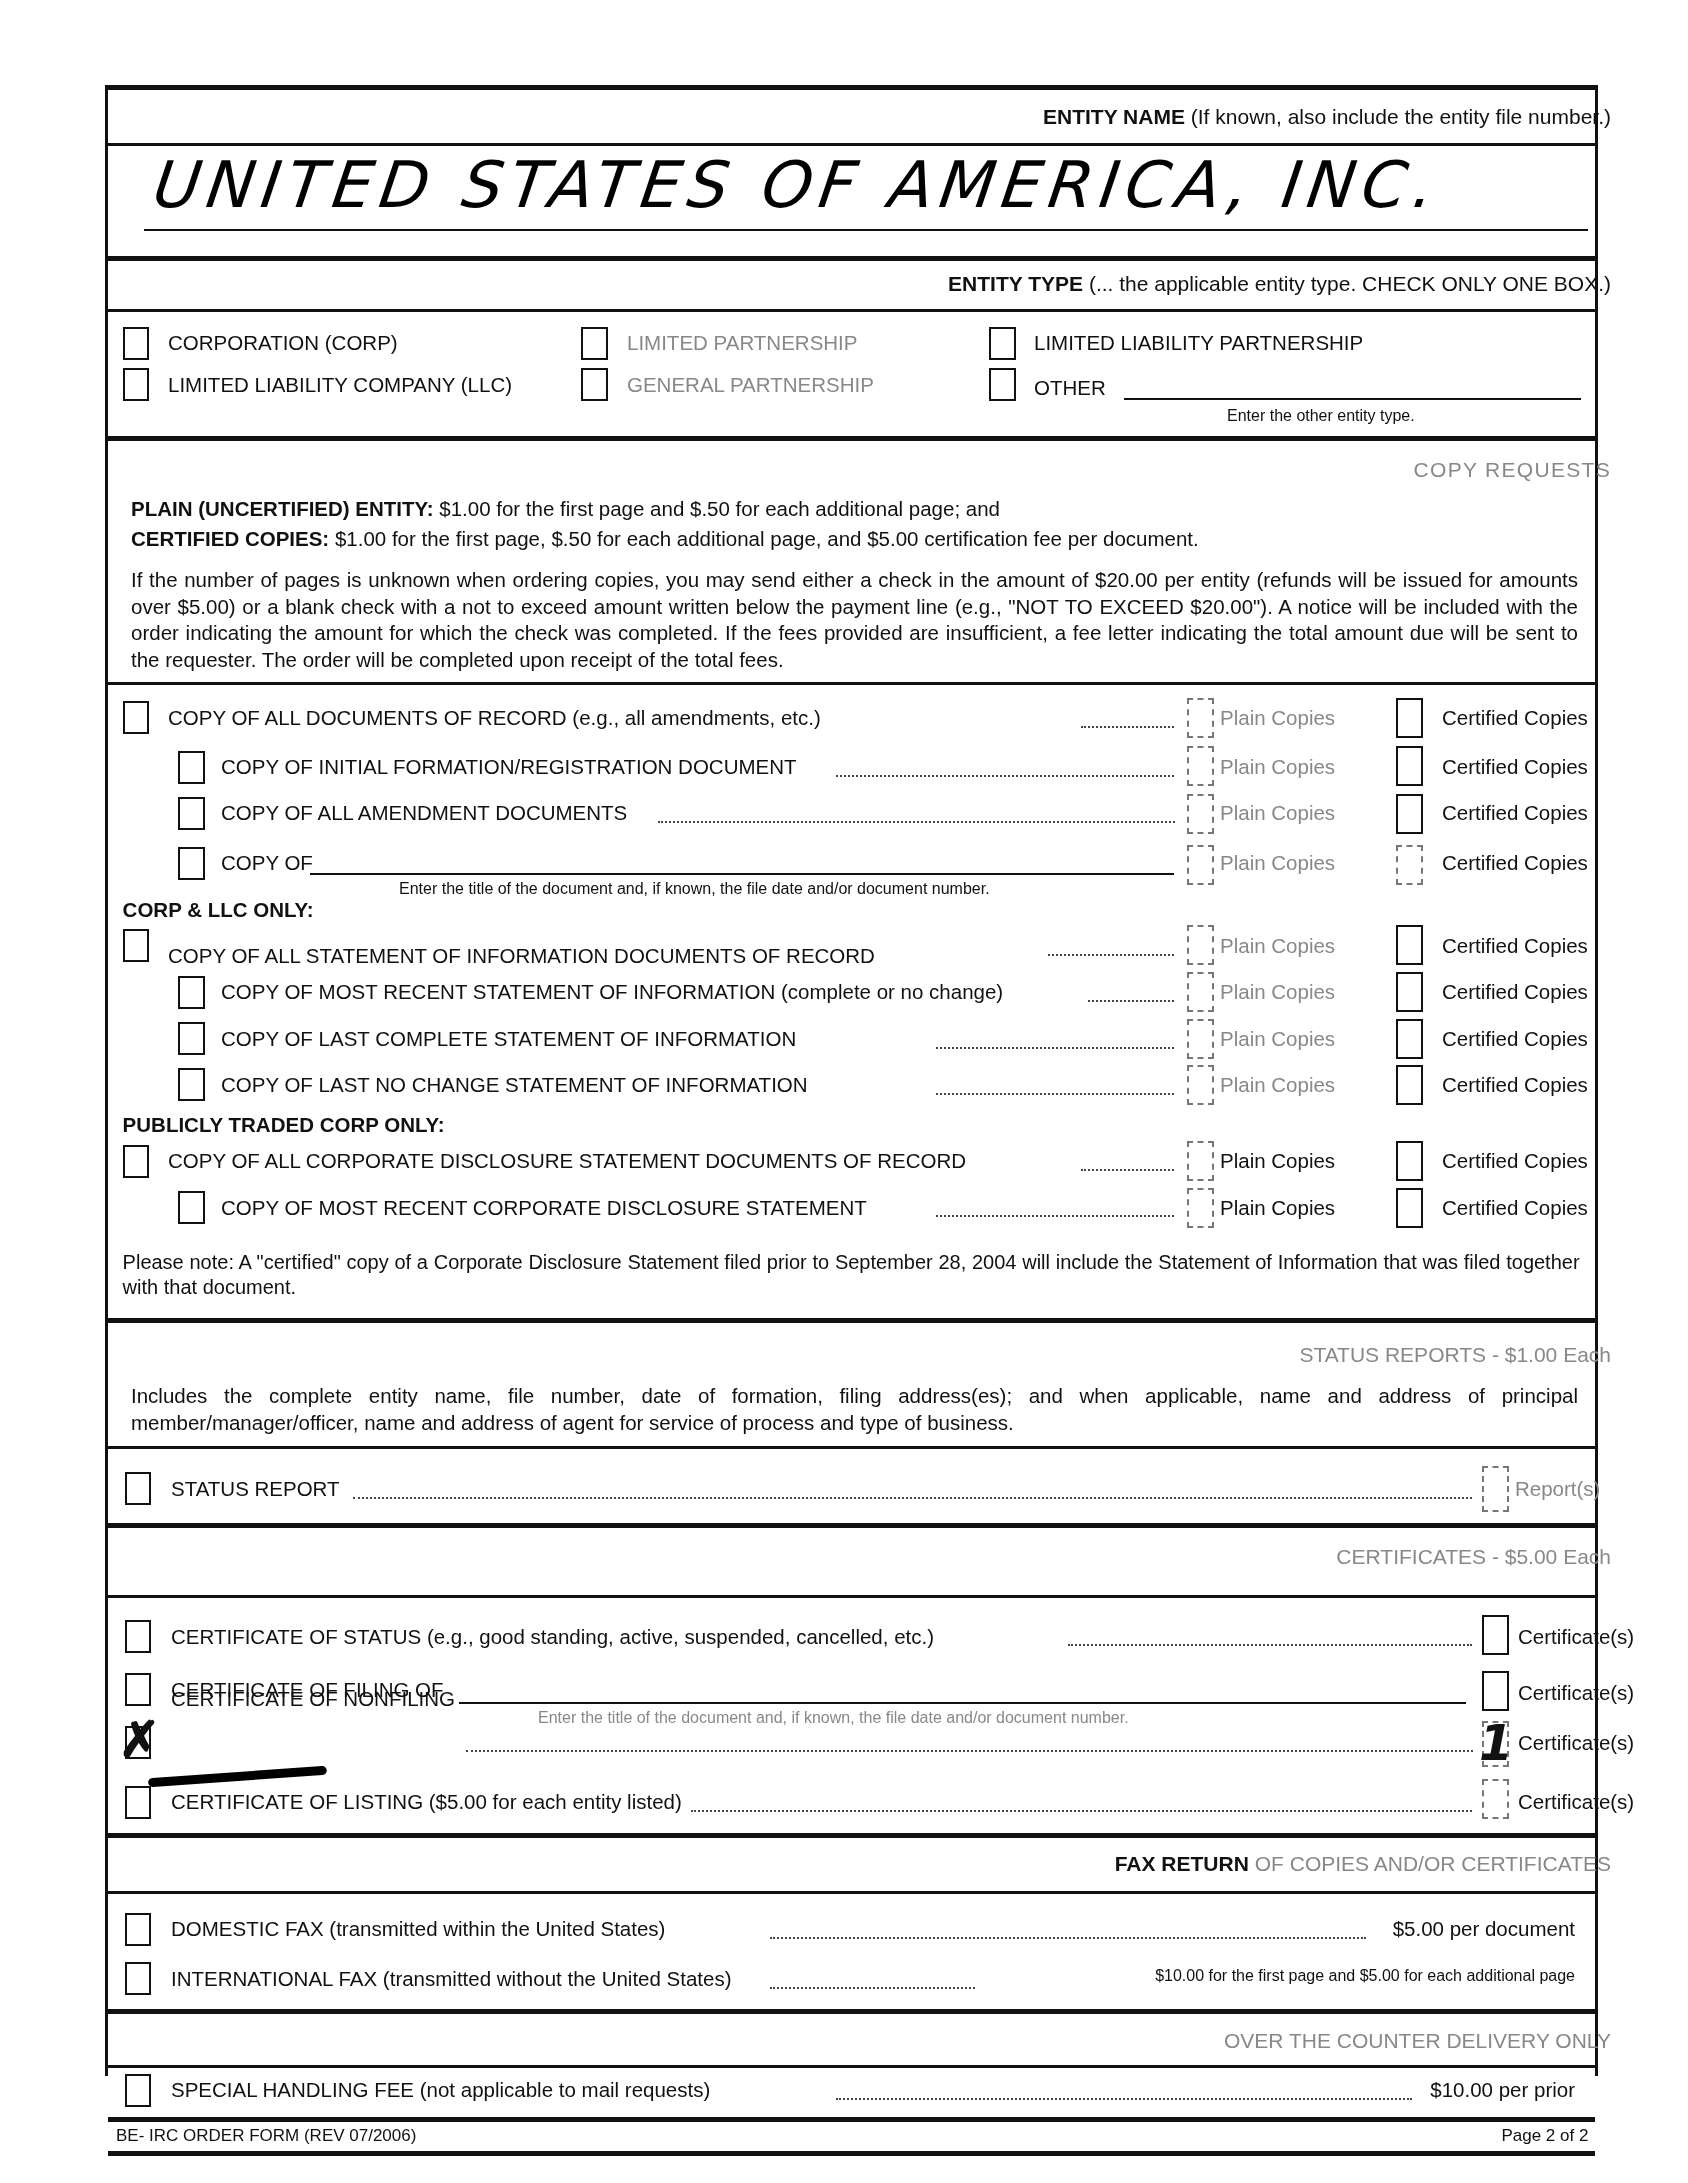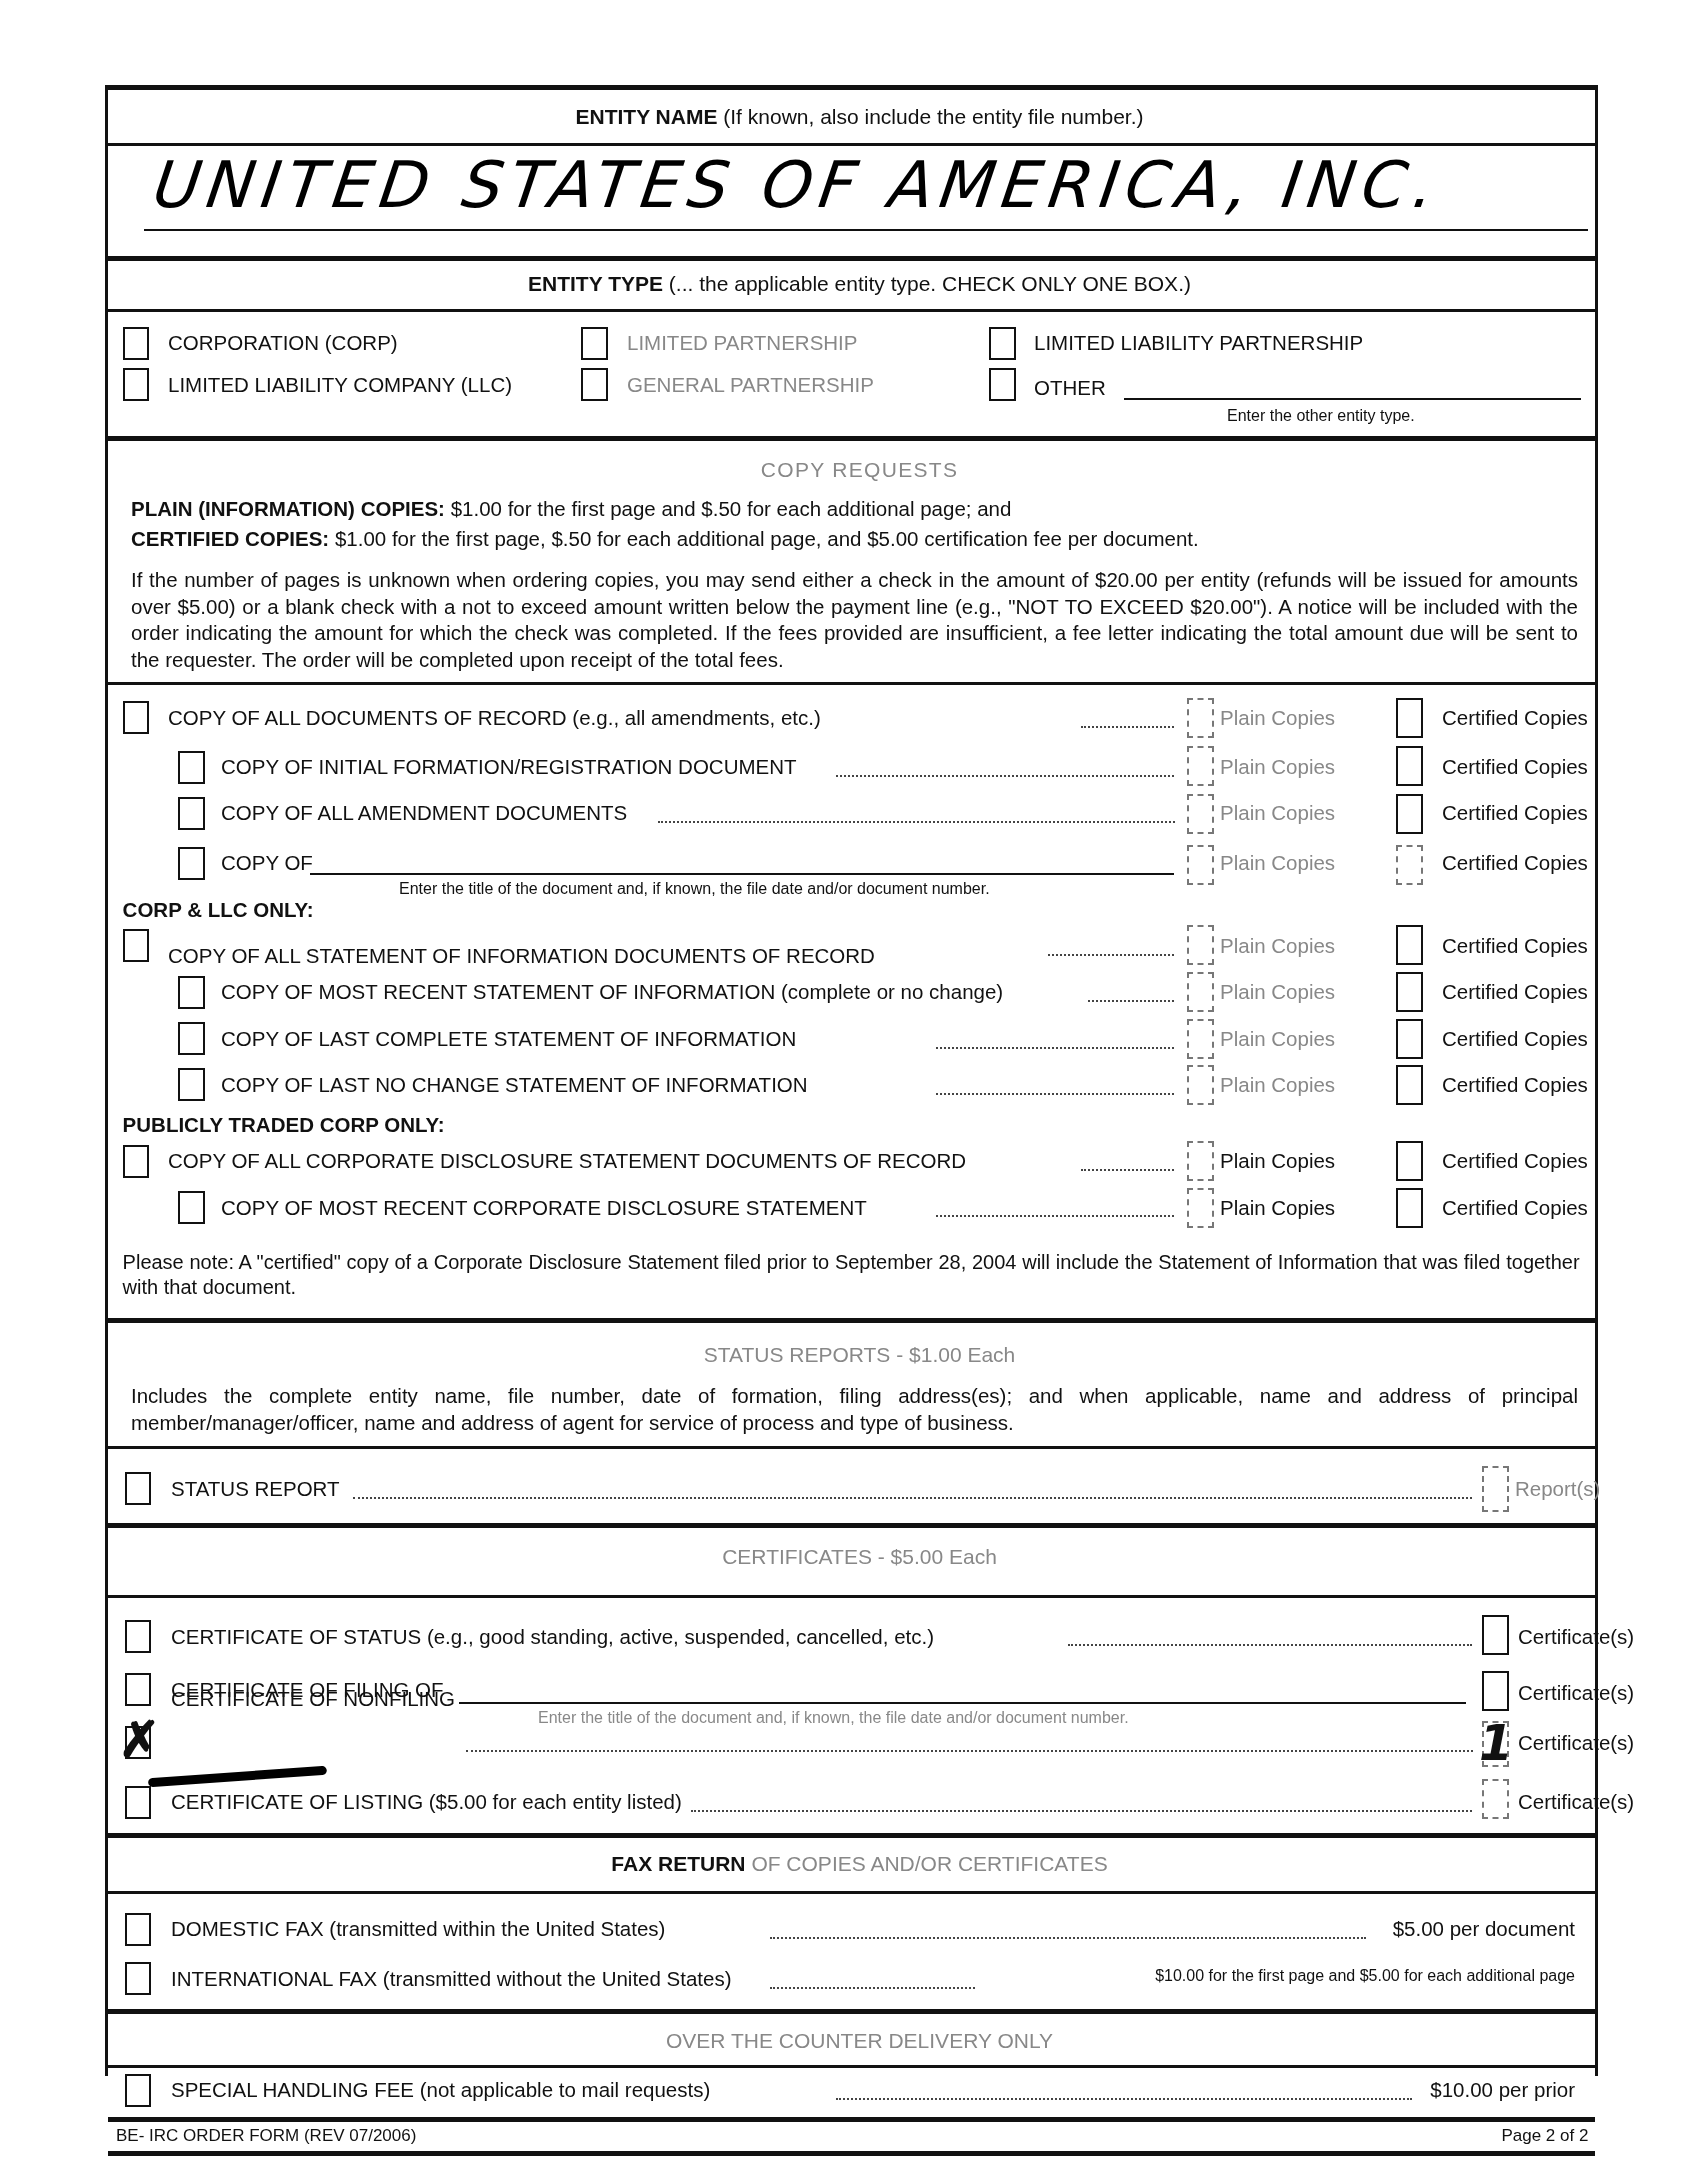--- a/index.html
+++ b/index.html
@@ -1,21 +1,21 @@
 <!DOCTYPE html>
 <html style="font-size:10.6px"><head>
 <meta charset="utf-8">
 <style>
   html,body{margin:0;padding:0;background:#fff;}
   body{width:1689px;height:2183px;position:relative;font-family:"Liberation Sans",sans-serif;color:#111;overflow:hidden;}
   .form{position:absolute;left:105px;top:85px;width:1487px;height:1991px;border-left:3.3px solid #111;border-right:3.3px solid #111;}
   .hr{position:absolute;left:0;width:100%;background:#111;}
   .thick{height:5.3px;}
   .thin{height:2.6px;}
-  .sec-title{position:absolute;left:8px;width:100%;text-align:center;font-size:21px;}
+  .sec-title{position:absolute;left:16px;width:100%;text-align:right;font-size:21px;}
   .sec-title b{font-weight:bold;}
   .faded{color:#888;}
   .cb{position:absolute;width:26.5px;height:33px;border:2.6px solid #111;box-sizing:border-box;background:#fff;}
   .cb.light{border:2px dashed #777;}
   .lbl{position:absolute;font-size:20.5px;white-space:nowrap;}
   .dots{position:absolute;border-bottom:2px dotted #444;height:0;}
   .line{position:absolute;border-bottom:2.6px solid #111;height:0;}
   .small{position:absolute;font-size:16px;white-space:nowrap;}
   .para{position:absolute;font-size:20.5px;line-height:26.5px;text-align:justify;}
   .hand{position:absolute;font-family:"DejaVu Sans",sans-serif;font-style:italic;font-size:64px;letter-spacing:6.6px;transform:skewX(-8deg);color:#000;}
@@ -57,21 +57,21 @@
   <div class="cb" style="left:881px;top:242px"></div>
   <div class="lbl" style="left:926px;top:246px">LIMITED LIABILITY PARTNERSHIP</div>
   <div class="cb" style="left:881px;top:283px"></div>
   <div class="lbl" style="left:926px;top:291px">OTHER</div>
   <div class="line" style="left:1016px;top:313px;width:457px"></div>
   <div class="small" style="left:1119px;top:322px">Enter the other entity type.</div>
 
   <div class="hr thick" style="top:351px"></div>
   <div class="sec-title faded" style="top:373px;font-size:21px;letter-spacing:1.3px">COPY REQUESTS</div>
   <div class="lbl" style="left:23px;top:412px">
-    <b>PLAIN (INFORMATION) COPIES:</b>
+    <b>PLAIN (UNCERTIFIED) ENTITY:</b>
     <span>$1.00 for the first page and $.50 for each additional page; and</span>
   </div>
   <div class="lbl" style="left:23px;top:442px">
     <b>CERTIFIED COPIES:</b>
     <span>$1.00 for the first page, $.50 for each additional page, and $5.00 certification fee per document.</span>
   </div>
   <div class="para" style="left:23px;top:482px;width:1447px">If the number of pages is unknown when ordering copies, you may send either a check in the amount of $20.00 per entity (refunds will be issued for amounts over $5.00) or a blank check with a not to exceed amount written below the payment line (e.g., "NOT TO EXCEED $20.00"). A notice will be included with the order indicating the amount for which the check was completed. If the fees provided are insufficient, a fee letter indicating the total amount due will be sent to the requester. The order will be completed upon receipt of the total fees.</div>
 
   <div class="hr thin" style="top:597px"></div>
 

